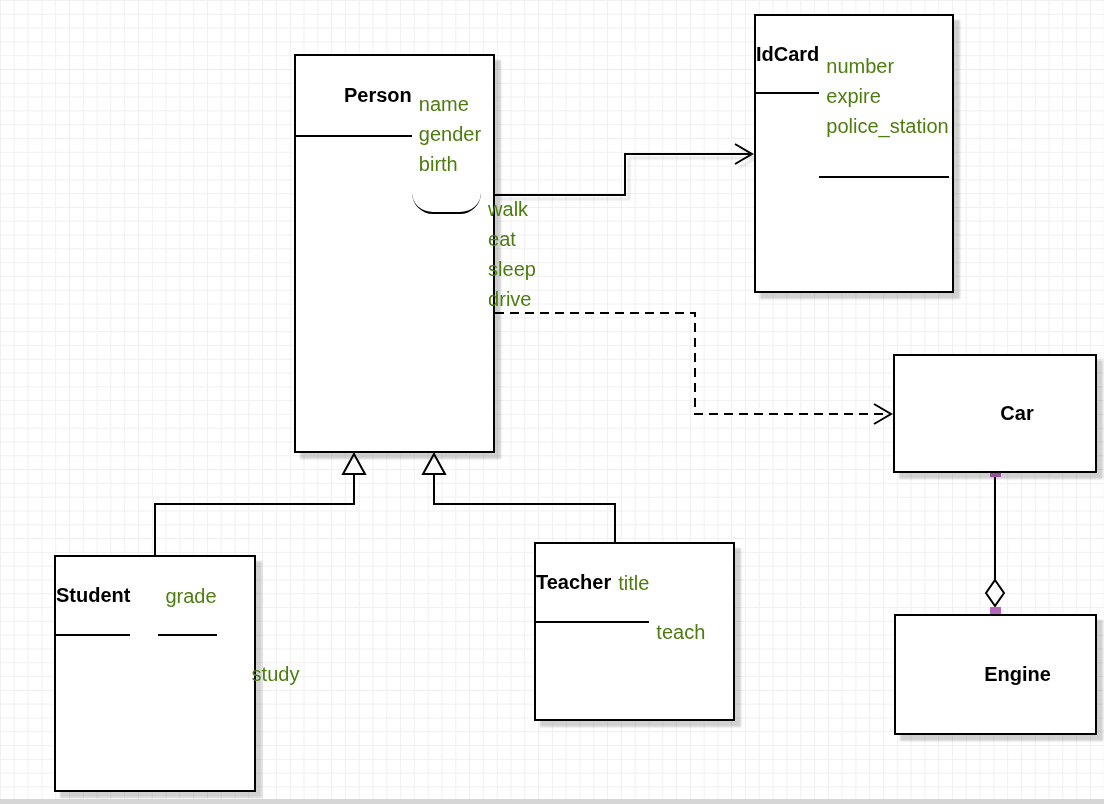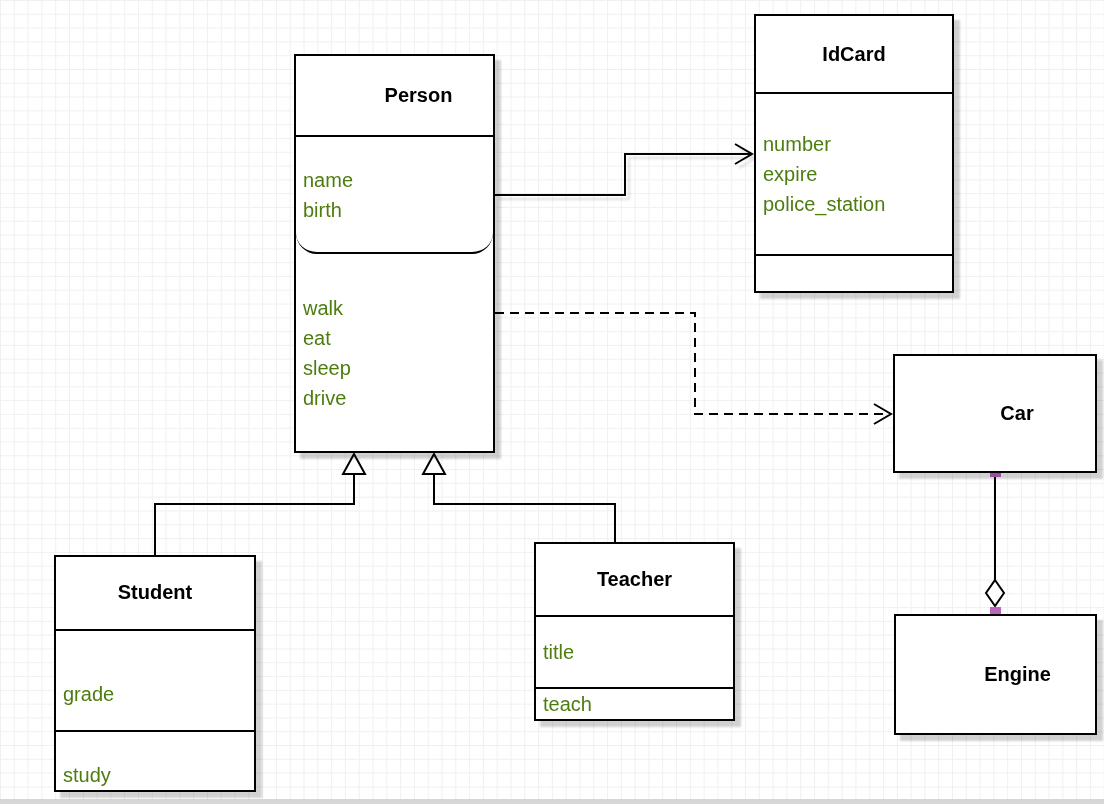--- a/index.html
+++ b/index.html
@@ -18,21 +18,21 @@
   .edge-strip {
     position:absolute; left:0; top:799px; width:1104px; height:5px;
     background:#d6d6d6;
   }
 
   .uml-class {
     position:absolute;
     background:#ffffff;
     border:2px solid #000000;
     box-shadow:6px 6px 2px rgba(0,0,0,0.18);
-    display:flex; flex-direction:column;
+    display:flex; flex-direction:row;
   }
   .uml-header {
     display:flex; align-items:center; justify-content:center;
     font-weight:700; font-size:20px; color:#000;
     border-bottom:2px solid #000;
   }
   .uml-header.no-divider { border-bottom:none; flex:1;padding-left:44px; }
   .uml-section {
     display:flex; flex-direction:column; justify-content:center;
     padding-left:7px; font-size:20px; line-height:30px; color:#4d7c0f;
@@ -80,22 +80,23 @@
       <polygon class="hollow" points="995,580 1004,593 995,606 986,593"></polygon>
       <rect x="990" y="466" width="11" height="11" fill="#b766bd"></rect>
       <rect x="990" y="607" width="11" height="11" fill="#b766bd"></rect>
     </g>
   </svg>
 
   <div class="uml-class" style="left:294px; top:54px; width:201px; height:399px;">
     <div class="uml-header" style="height:81px;padding-left:48px;">
       <span>Person</span>
     </div>
-    <div class="uml-section divided" style="height:117px;border-radius:21px;">
+    <div class="uml-section divided" style="height:158px;border-radius:21px;">
       <span>name</span>
+      <span>gender</span>
       <span>birth</span>
     </div>
     <div class="uml-section" style="flex:1;">
       <span>walk</span>
       <span>eat</span>
       <span>sleep</span>
       <span>drive</span>
     </div>
   </div>
 

